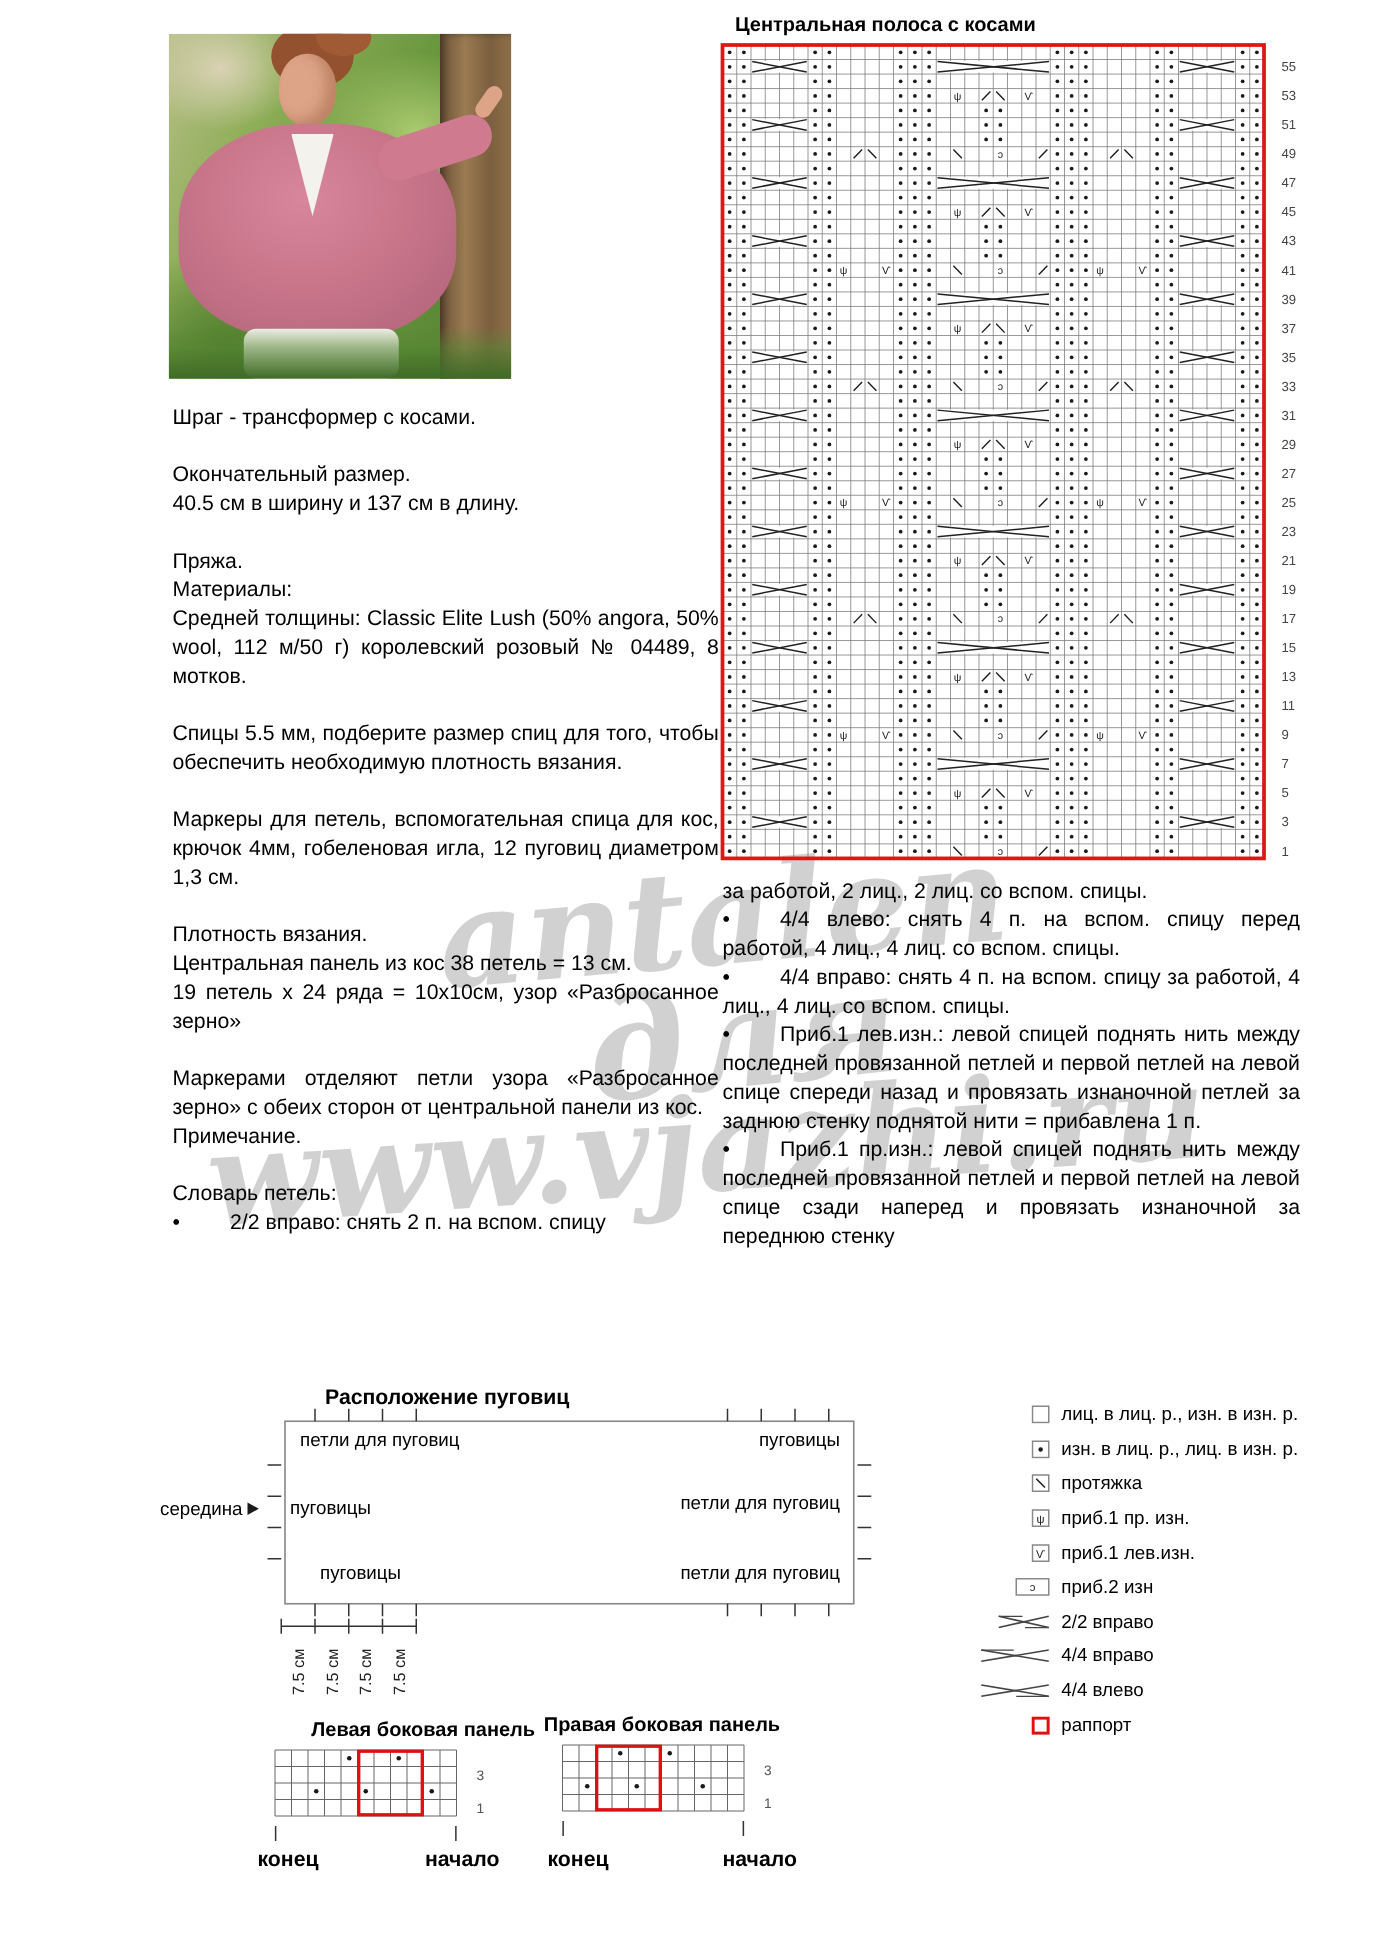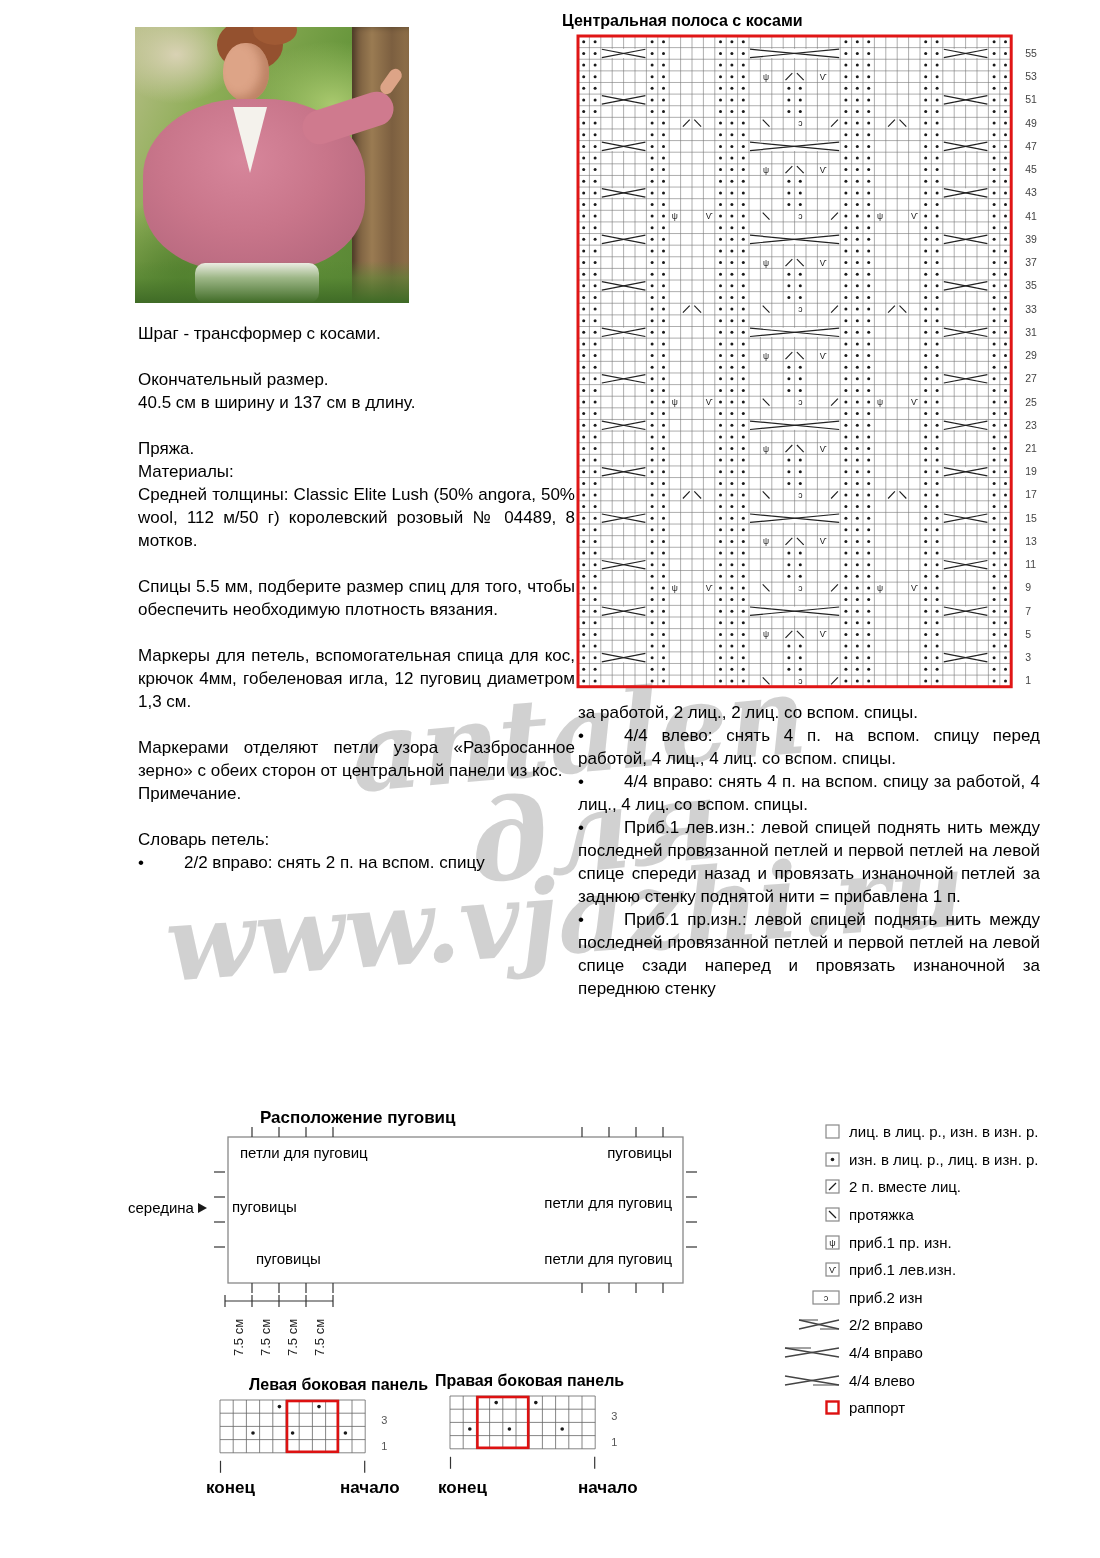--- a/index.html
+++ b/index.html
@@ -67,21 +67,21 @@
   <div class="ph-face"></div>
   <div class="ph-top"></div>
   <div class="ph-shrug"></div>
   <div class="ph-vneck"></div>
   <div class="ph-arm"></div>
   <div class="ph-hand"></div>
   <div class="ph-skirt"></div>
   <div class="ph-grass"></div>
 </div>
 
-<div class="abs charttitle" style="left:562px;top:12px;text-align:center;">Центральная полоса с косами</div>
+<div class="abs charttitle" style="left:588px;top:12px;text-align:center;">Центральная полоса с косами</div>
 <svg id="chart-svg" class="abs" style="left:576px;top:34px;z-index:2;" width="480" height="660" font-family="Liberation Sans, sans-serif">
     <path d="M2.00 2V652.72M13.40 2V652.72M24.80 2V652.72M36.20 2V652.72M47.60 2V652.72M59.00 2V652.72M70.40 2V652.72M81.80 2V652.72M93.20 2V652.72M104.60 2V652.72M116.00 2V652.72M127.40 2V652.72M138.80 2V652.72M150.20 2V652.72M161.60 2V652.72M173.00 2V652.72M184.40 2V652.72M195.80 2V652.72M207.20 2V652.72M218.60 2V652.72M230.00 2V652.72M241.40 2V652.72M252.80 2V652.72M264.20 2V652.72M275.60 2V652.72M287.00 2V652.72M298.40 2V652.72M309.80 2V652.72M321.20 2V652.72M332.60 2V652.72M344.00 2V652.72M355.40 2V652.72M366.80 2V652.72M378.20 2V652.72M389.60 2V652.72M401.00 2V652.72M412.40 2V652.72M423.80 2V652.72M435.20 2V652.72M2 2.00H435.20M2 13.62H435.20M2 25.24H435.20M2 36.86H435.20M2 48.48H435.20M2 60.10H435.20M2 71.72H435.20M2 83.34H435.20M2 94.96H435.20M2 106.58H435.20M2 118.20H435.20M2 129.82H435.20M2 141.44H435.20M2 153.06H435.20M2 164.68H435.20M2 176.30H435.20M2 187.92H435.20M2 199.54H435.20M2 211.16H435.20M2 222.78H435.20M2 234.40H435.20M2 246.02H435.20M2 257.64H435.20M2 269.26H435.20M2 280.88H435.20M2 292.50H435.20M2 304.12H435.20M2 315.74H435.20M2 327.36H435.20M2 338.98H435.20M2 350.60H435.20M2 362.22H435.20M2 373.84H435.20M2 385.46H435.20M2 397.08H435.20M2 408.70H435.20M2 420.32H435.20M2 431.94H435.20M2 443.56H435.20M2 455.18H435.20M2 466.80H435.20M2 478.42H435.20M2 490.04H435.20M2 501.66H435.20M2 513.28H435.20M2 524.90H435.20M2 536.52H435.20M2 548.14H435.20M2 559.76H435.20M2 571.38H435.20M2 583.00H435.20M2 594.62H435.20M2 606.24H435.20M2 617.86H435.20M2 629.48H435.20M2 641.10H435.20M2 652.72H435.20" stroke="#777" stroke-width="0.6" fill="none"></path>
     <circle cx="7.7" cy="7.8" r="1.5" fill="#1a1a1a"></circle>
     <circle cx="19.1" cy="7.8" r="1.5" fill="#1a1a1a"></circle>
     <circle cx="76.1" cy="7.8" r="1.5" fill="#1a1a1a"></circle>
     <circle cx="87.5" cy="7.8" r="1.5" fill="#1a1a1a"></circle>
     <circle cx="144.5" cy="7.8" r="1.5" fill="#1a1a1a"></circle>
     <circle cx="155.9" cy="7.8" r="1.5" fill="#1a1a1a"></circle>
     <circle cx="167.3" cy="7.8" r="1.5" fill="#1a1a1a"></circle>
     <circle cx="269.9" cy="7.8" r="1.5" fill="#1a1a1a"></circle>
@@ -1119,20 +1119,25 @@
     <div>40.5 см в ширину и 137 см в длину.</div>
   </div>
   <div class="para">
     <div>Пряжа.</div>
     <div>Материалы:</div>
     <div>Средней толщины: Classic Elite Lush (50% angora, 50% wool, 112 м/50 г) королевский розовый № 04489, 8 мотков.</div>
   </div>
   <div class="para">Спицы 5.5 мм, подберите размер спиц для того, чтобы обеспечить необходимую плотность вязания.</div>
   <div class="para">Маркеры для петель, вспомогательная спица для кос, крючок 4мм, гобеленовая игла, 12 пуговиц диаметром 1,3 см.</div>
   <div class="para">
+    <div>Плотность вязания.</div>
+    <div>Центральная панель из кос 38 петель = 13 см.</div>
+    <div>19 петель х 24 ряда = 10х10см, узор «Разбросанное зерно»</div>
+  </div>
+  <div class="para">
     <div>Маркерами отделяют петли узора «Разбросанное зерно» с обеих сторон от центральной панели из кос.</div>
     <div>Примечание.</div>
   </div>
   <div>
     <div>Словарь петель:</div>
     <div><span class="bullet">•</span><span>2/2 вправо: снять 2 п. на вспом. спицу</span></div>
   </div>
 </div>
 
 <div class="abs txt col" style="left:578px;top:701px;width:462px;">
@@ -1201,29 +1206,20 @@
       <span class="llabel">лиц. в лиц. р., изн. в изн. р.</span>
     </div>
   <div class="lrow">
       <span class="lsym">
         <svg width="15" height="15" font-family="Liberation Sans, sans-serif">
           <rect x="1" y="1" width="13" height="13" fill="none" stroke="#888" stroke-width="1.2"></rect>
           <circle cx="7.5" cy="7.5" r="1.8" fill="#1a1a1a"></circle>
         </svg>
       </span>
       <span class="llabel">изн. в лиц. р., лиц. в изн. р.</span>
-    </div>
-  <div class="lrow">
-      <span class="lsym">
-        <svg width="15" height="15" font-family="Liberation Sans, sans-serif">
-          <rect x="1" y="1" width="13" height="13" fill="none" stroke="#888" stroke-width="1.2"></rect>
-          <line x1="4" y1="11" x2="11" y2="4" stroke="#1a1a1a" stroke-width="1.2"></line>
-        </svg>
-      </span>
-      <span class="llabel">2 п. вместе лиц.</span>
     </div>
   <div class="lrow">
       <span class="lsym">
         <svg width="15" height="15" font-family="Liberation Sans, sans-serif">
           <rect x="1" y="1" width="13" height="13" fill="none" stroke="#888" stroke-width="1.2"></rect>
           <line x1="4" y1="4" x2="11" y2="11" stroke="#1a1a1a" stroke-width="1.2"></line>
         </svg>
       </span>
       <span class="llabel">протяжка</span>
     </div>

